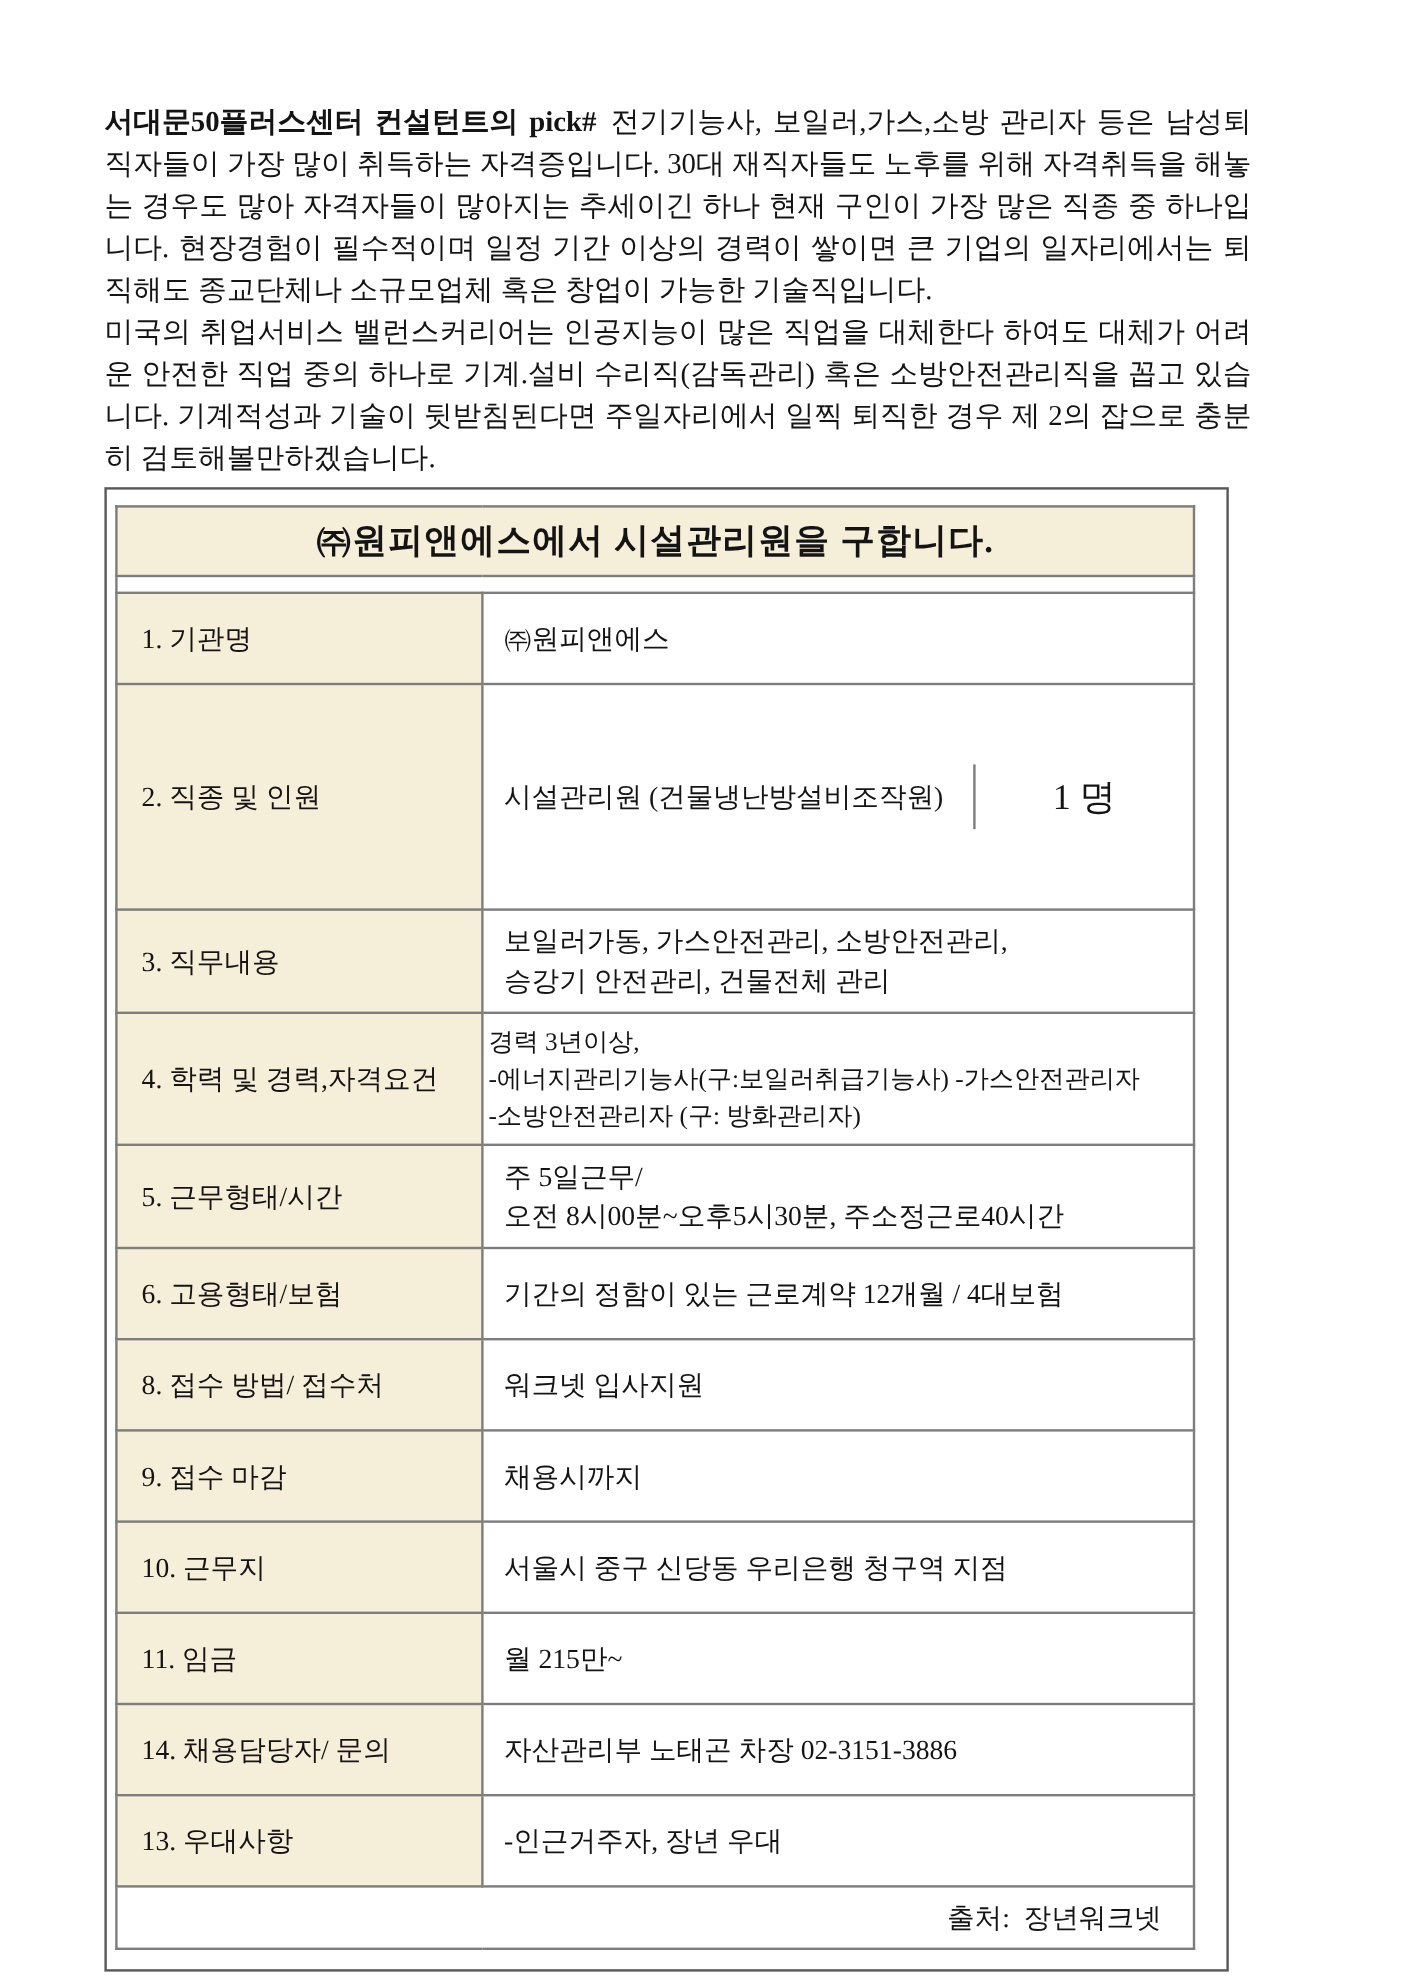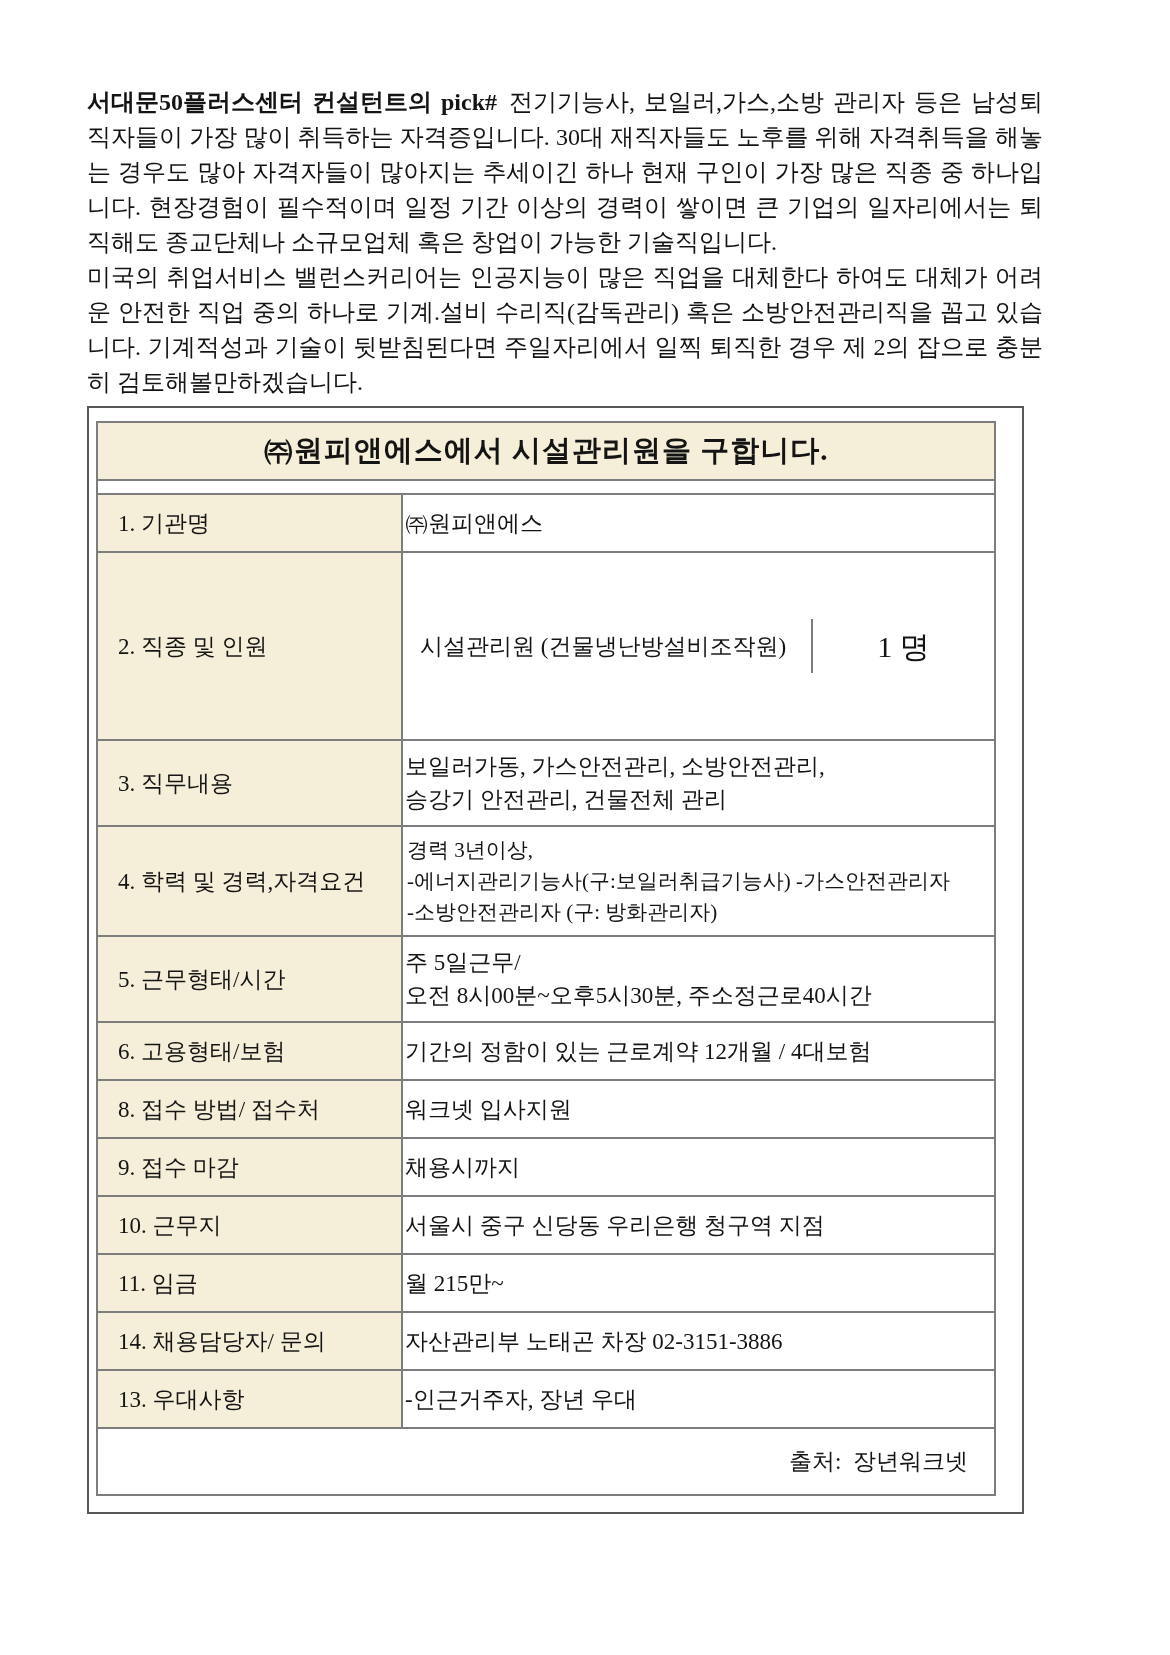--- a/index.html
+++ b/index.html
@@ -55,34 +55,34 @@
   .title-cell {
     height: 58px;
     background: var(--label-bg);
     text-align: center;
     font-weight: bold;
     font-size: 29px;
     letter-spacing: 1px;
   }
   .spacer-cell { height: 14px; background: #ffffff; padding: 0; }
 
-  tr.item { height: 58px; }
+  tr.item { height: 76px; }
   tr.h2 { height: 86px; }
   tr.h3 { height: 110px; }
 
   td.lbl {
     background: var(--label-bg);
     font-size: 23px;
     padding-left: 20px;
     white-space: pre-wrap;
   }
   td.val {
     font-size: 23px;
     line-height: 33px;
-    padding-left: 2px;
+    padding-left: 17px;
     white-space: pre-wrap;
   }
   tr.r4 td.val { font-size: 21px; line-height: 31px; padding-left: 4px; }
 
   td.p0 { padding: 0; border-radius: 32px; }
   .split { display: flex; height: 54px; align-items: stretch; }
   .split-main {
     width: 410px;
     border-right: 2px solid var(--table-border);
     display: flex; align-items: center;
@@ -99,21 +99,21 @@
     font-family: "Liberation Sans", "DejaVu Sans", sans-serif;
     font-size: 24px;
     color: var(--link);
     border-bottom: 2px solid var(--link);
     padding: 0 16px 2px 2px;
     margin-left: 44px;
     cursor: pointer;
   }
 
   td.footer-cell {
-    height: 67px;
+    height: 52px;
     font-size: 23px;
     text-align: right;
     padding-right: 26px;
     white-space: pre-wrap;
     vertical-align: middle;
   }
 </style>
 </head>
 <body>
 

